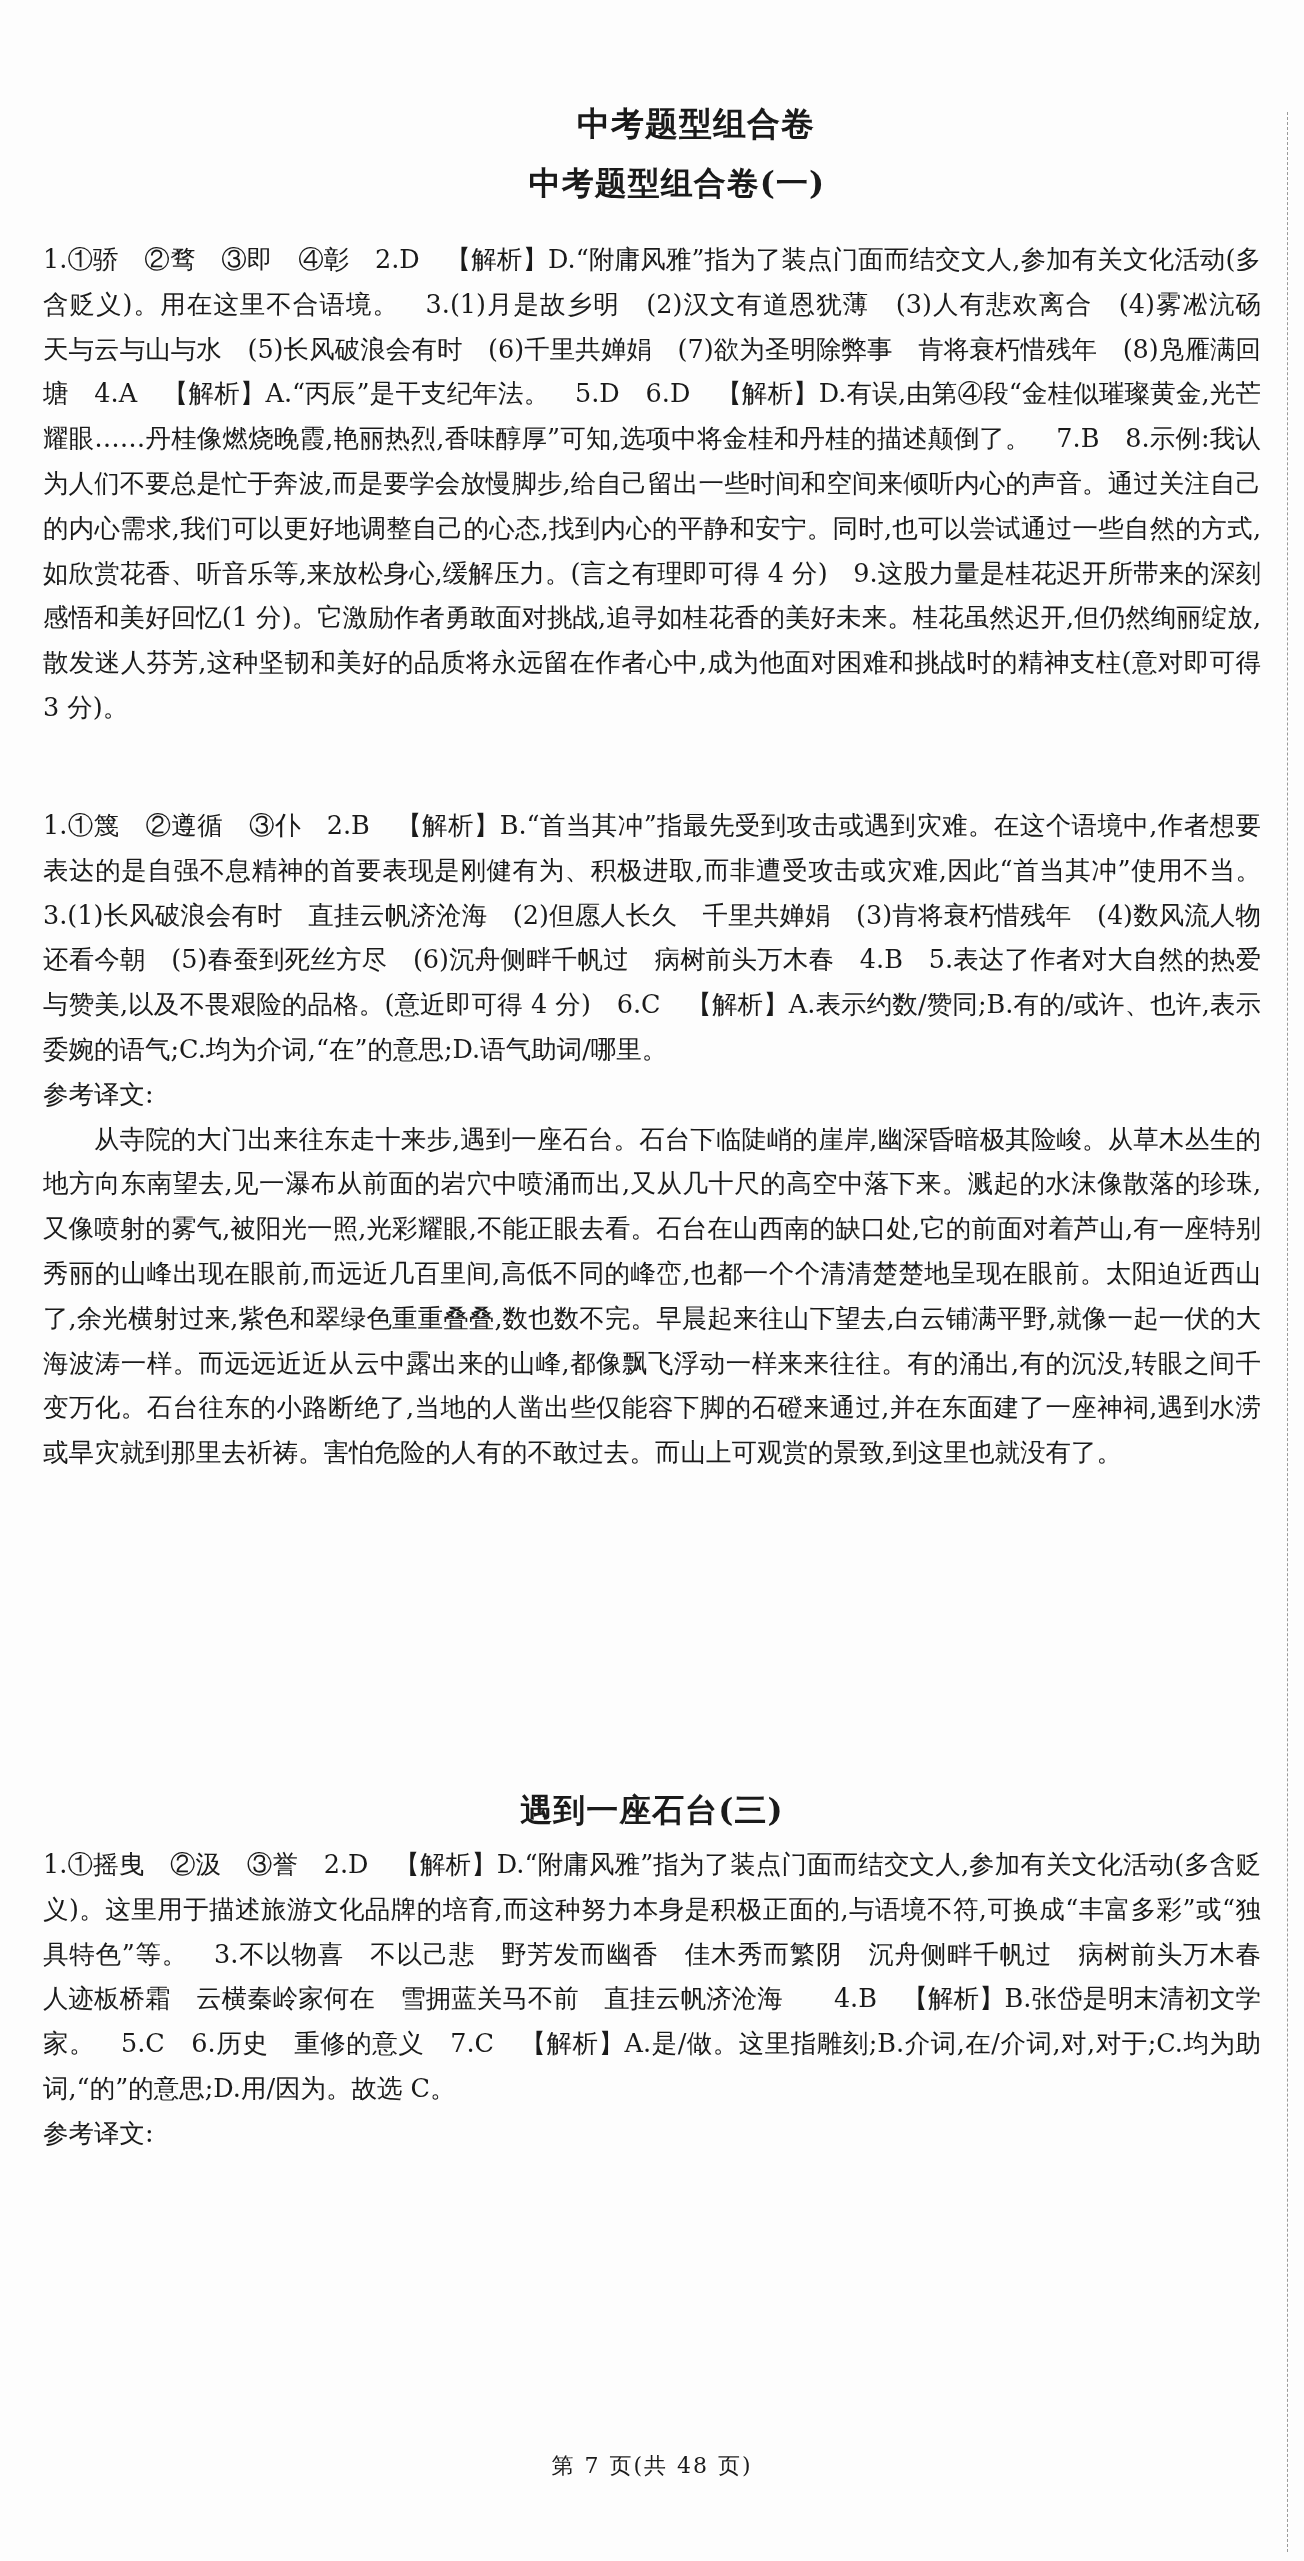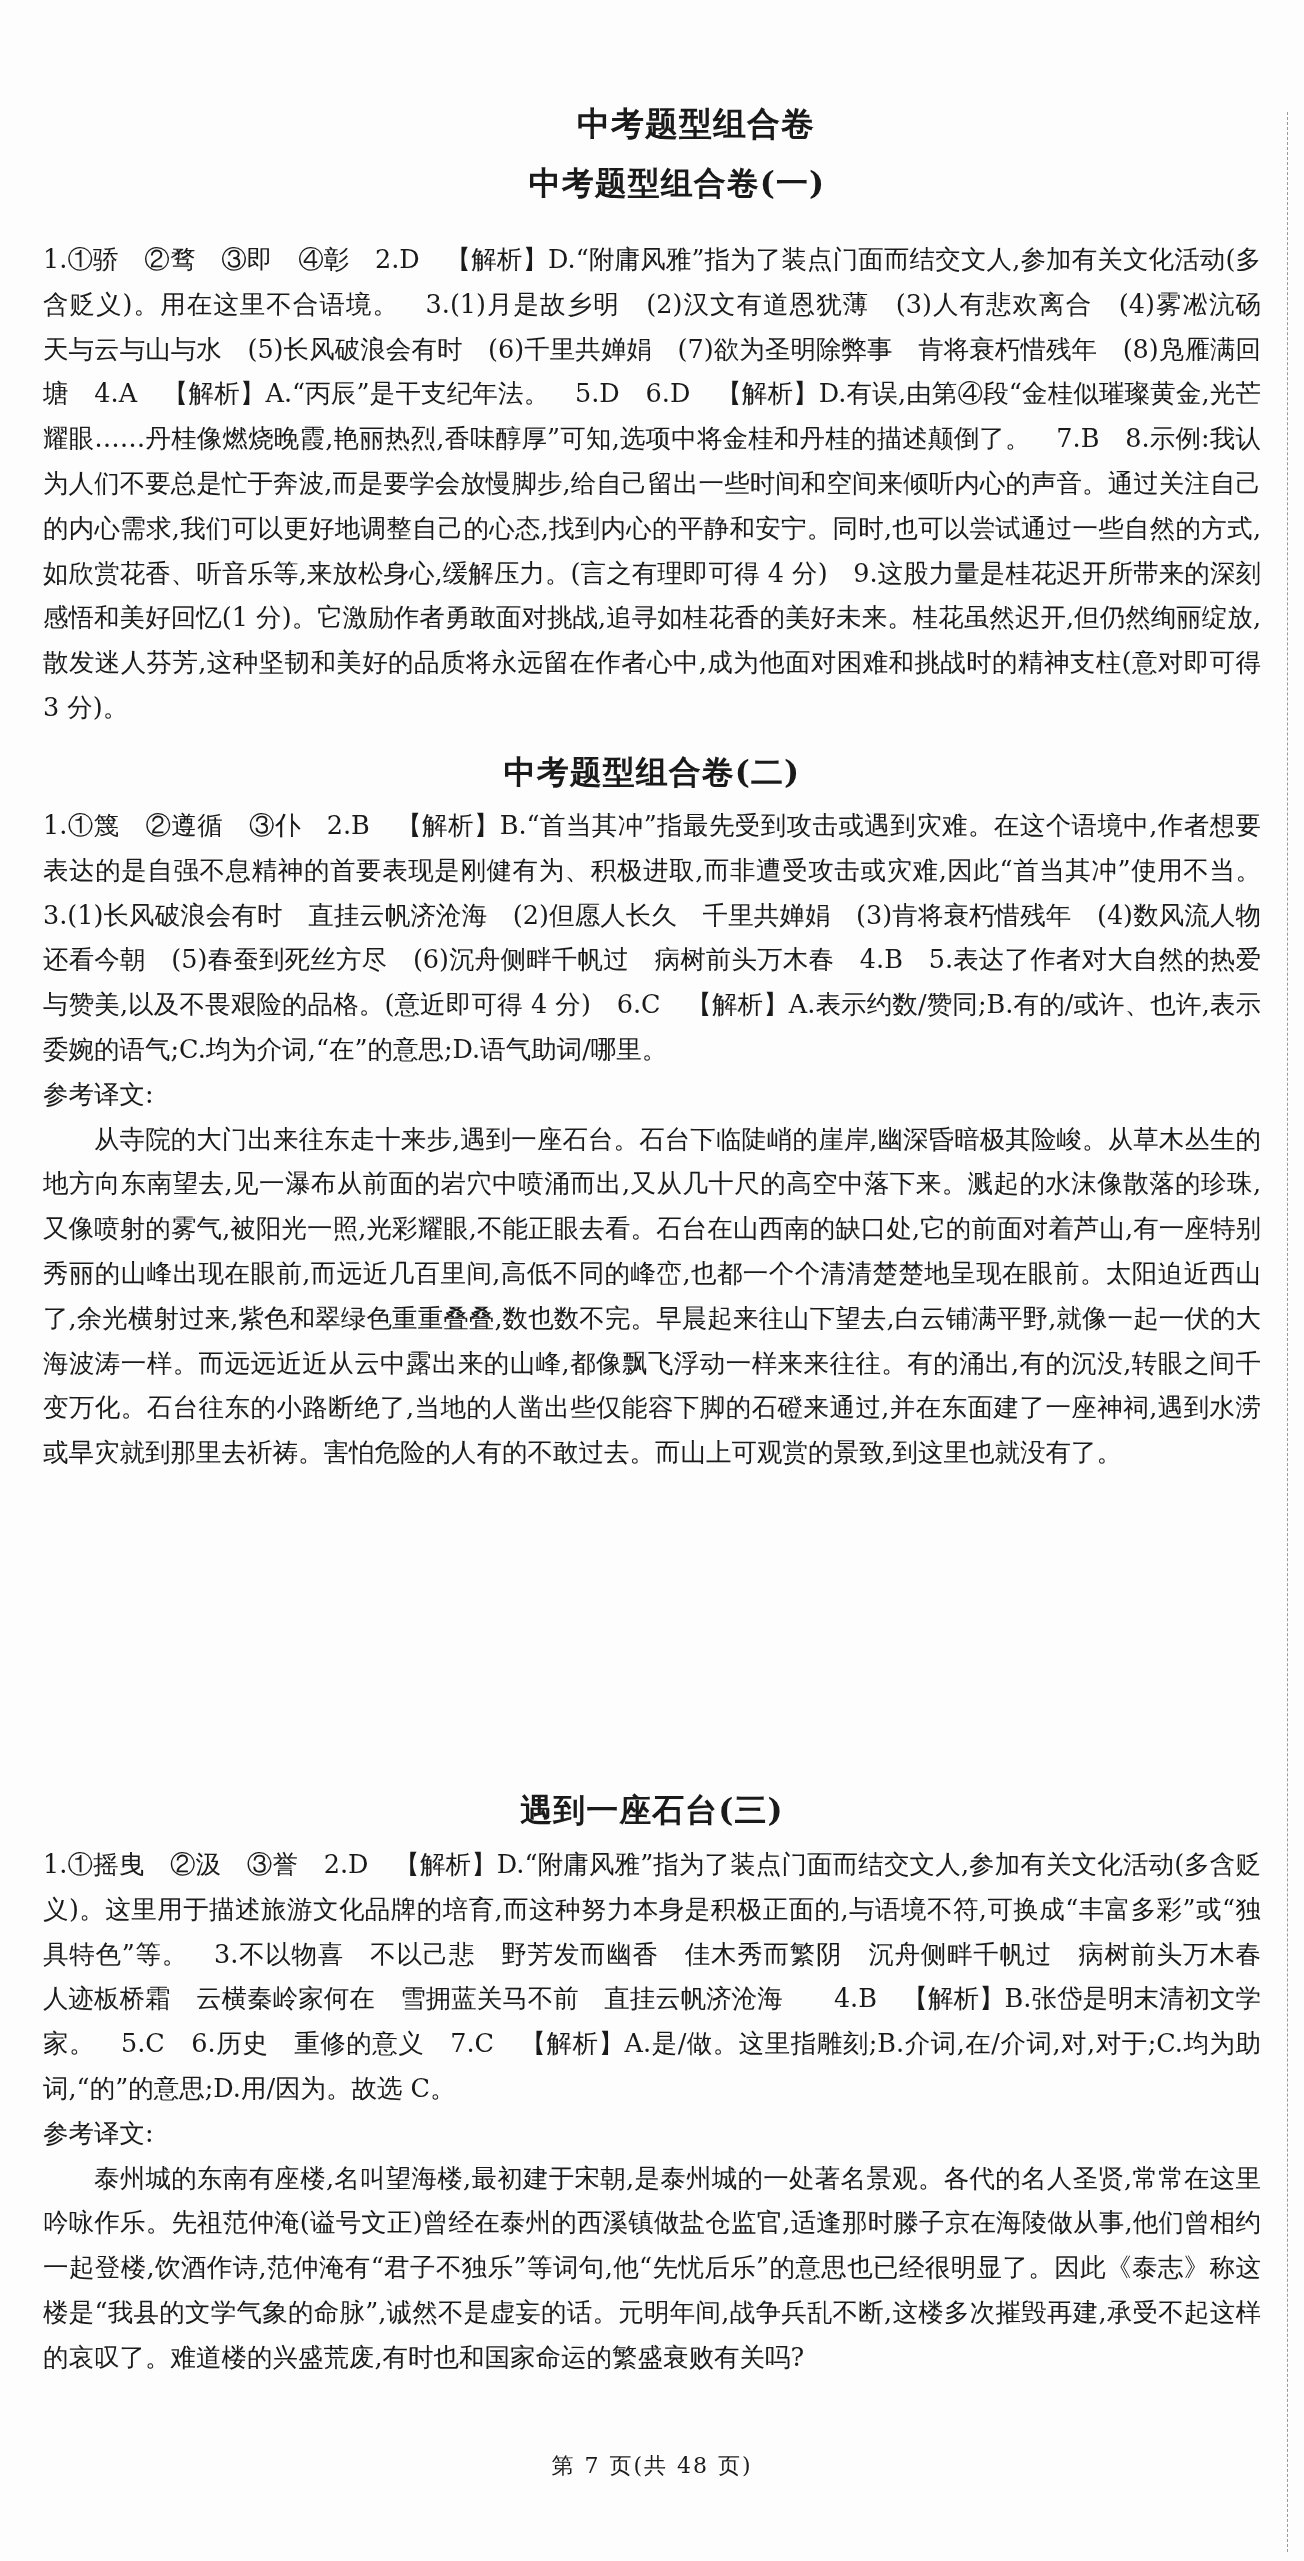--- a/index.html
+++ b/index.html
@@ -27,28 +27,26 @@
 <div class="page">
   <div class="cut-line"></div>
 
   <div class="main-title">中考题型组合卷</div>
 
   <div class="sec-title" style="top:163px;margin-left:25px;">中考题型组合卷(一)</div>
   <div class="body-block" style="top:214px;margin-top:23px;">
     <p>1.①骄　②骛　③即　④彰　2.D　【解析】D.“附庸风雅”指为了装点门面而结交文人,参加有关文化活动(多含贬义)。用在这里不合语境。　3.(1)月是故乡明　(2)汉文有道恩犹薄　(3)人有悲欢离合　(4)雾凇沆砀　天与云与山与水　(5)长风破浪会有时　(6)千里共婵娟　(7)欲为圣明除弊事　肯将衰朽惜残年　(8)凫雁满回塘　4.A　【解析】A.“丙辰”是干支纪年法。　5.D　6.D　【解析】D.有误,由第④段“金桂似璀璨黄金,光芒耀眼……丹桂像燃烧晚霞,艳丽热烈,香味醇厚”可知,选项中将金桂和丹桂的描述颠倒了。　7.B　8.示例:我认为人们不要总是忙于奔波,而是要学会放慢脚步,给自己留出一些时间和空间来倾听内心的声音。通过关注自己的内心需求,我们可以更好地调整自己的心态,找到内心的平静和安宁。同时,也可以尝试通过一些自然的方式,如欣赏花香、听音乐等,来放松身心,缓解压力。(言之有理即可得 4 分)　9.这股力量是桂花迟开所带来的深刻感悟和美好回忆(1 分)。它激励作者勇敢面对挑战,追寻如桂花香的美好未来。桂花虽然迟开,但仍然绚丽绽放,散发迷人芬芳,这种坚韧和美好的品质将永远留在作者心中,成为他面对困难和挑战时的精神支柱(意对即可得 3 分)。</p>
   </div>
 
-  <div class="sec-title" style="top:752px;">中考题型组合卷(二)</div>
   <div class="body-block" style="top:803px;">
     <p>1.①篾　②遵循　③仆　2.B　【解析】B.“首当其冲”指最先受到攻击或遇到灾难。在这个语境中,作者想要表达的是自强不息精神的首要表现是刚健有为、积极进取,而非遭受攻击或灾难,因此“首当其冲”使用不当。　3.(1)长风破浪会有时　直挂云帆济沧海　(2)但愿人长久　千里共婵娟　(3)肯将衰朽惜残年　(4)数风流人物　还看今朝　(5)春蚕到死丝方尽　(6)沉舟侧畔千帆过　病树前头万木春　4.B　5.表达了作者对大自然的热爱与赞美,以及不畏艰险的品格。(意近即可得 4 分)　6.C　【解析】A.表示约数/赞同;B.有的/或许、也许,表示委婉的语气;C.均为介词,“在”的意思;D.语气助词/哪里。</p>
     <p>参考译文:</p>
     <p class="indent">从寺院的大门出来往东走十来步,遇到一座石台。石台下临陡峭的崖岸,幽深昏暗极其险峻。从草木丛生的地方向东南望去,见一瀑布从前面的岩穴中喷涌而出,又从几十尺的高空中落下来。溅起的水沫像散落的珍珠,又像喷射的雾气,被阳光一照,光彩耀眼,不能正眼去看。石台在山西南的缺口处,它的前面对着芦山,有一座特别秀丽的山峰出现在眼前,而远近几百里间,高低不同的峰峦,也都一个个清清楚楚地呈现在眼前。太阳迫近西山了,余光横射过来,紫色和翠绿色重重叠叠,数也数不完。早晨起来往山下望去,白云铺满平野,就像一起一伏的大海波涛一样。而远远近近从云中露出来的山峰,都像飘飞浮动一样来来往往。有的涌出,有的沉没,转眼之间千变万化。石台往东的小路断绝了,当地的人凿出些仅能容下脚的石磴来通过,并在东面建了一座神祠,遇到水涝或旱灾就到那里去祈祷。害怕危险的人有的不敢过去。而山上可观赏的景致,到这里也就没有了。</p>
   </div>
 
   <div class="sec-title" style="top:1790px;">遇到一座石台(三)</div>
   <div class="body-block" style="top:1842px;">
     <p>1.①摇曳　②汲　③誉　2.D　【解析】D.“附庸风雅”指为了装点门面而结交文人,参加有关文化活动(多含贬义)。这里用于描述旅游文化品牌的培育,而这种努力本身是积极正面的,与语境不符,可换成“丰富多彩”或“独具特色”等。　3.不以物喜　不以己悲　野芳发而幽香　佳木秀而繁阴　沉舟侧畔千帆过　病树前头万木春　人迹板桥霜　云横秦岭家何在　雪拥蓝关马不前　直挂云帆济沧海　　4.B　【解析】B.张岱是明末清初文学家。　5.C　6.历史　重修的意义　7.C　【解析】A.是/做。这里指雕刻;B.介词,在/介词,对,对于;C.均为助词,“的”的意思;D.用/因为。故选 C。</p>
     <p>参考译文:</p>
-    <p class="indent">泰州城的东南有座楼,名叫望海楼,最初建于宋朝,是泰州城的一处著名景观。各代的名人圣贤,常常在这里吟咏作乐。先祖范仲淹(谥号文正)曾经在泰州的西溪镇做盐仓监官,适逢那时滕子京在海陵做从事,他们曾相约一起登楼,饮酒作诗,范仲淹有“君子不独乐”等词句,他“先忧后乐”的意思也已经很明显了。因此《泰志》称这楼是“我县的文学气象的命脉”,诚然不是虚妄的话。元明年间,战争兵乱不断,这楼多次摧毁再建,承受不起这样的哀叹了。难道楼的兴盛荒废,有时也和国家命运的繁盛衰败有关吗?</p>
   </div>
 
   <div class="footer">第 7 页(共 48 页)</div>
 </div>
 
 </body></html>

